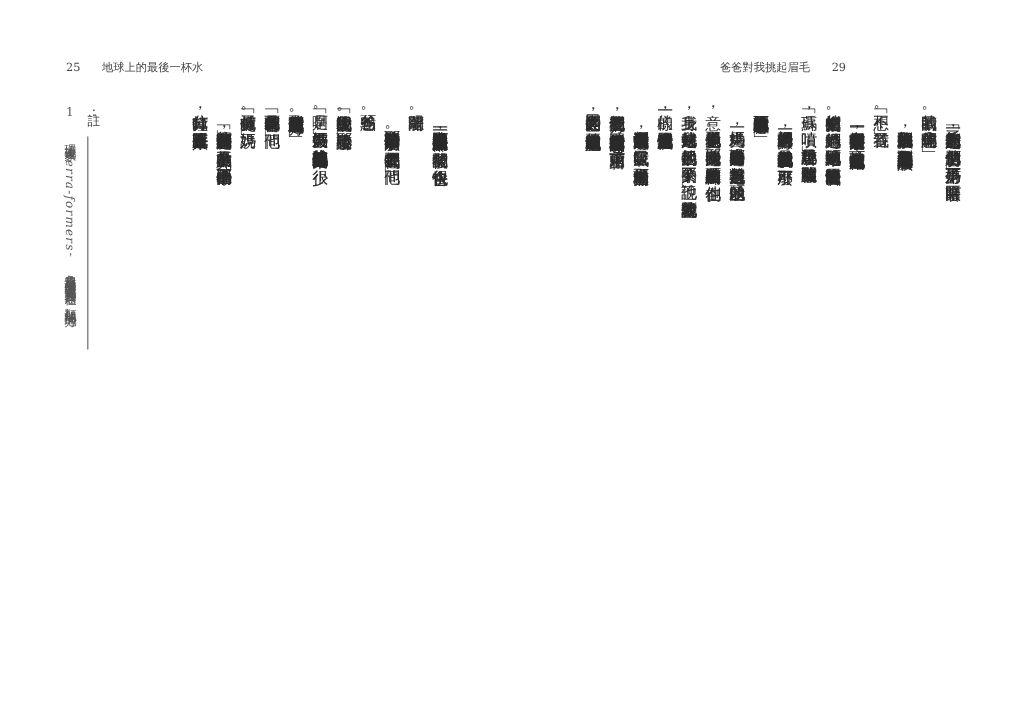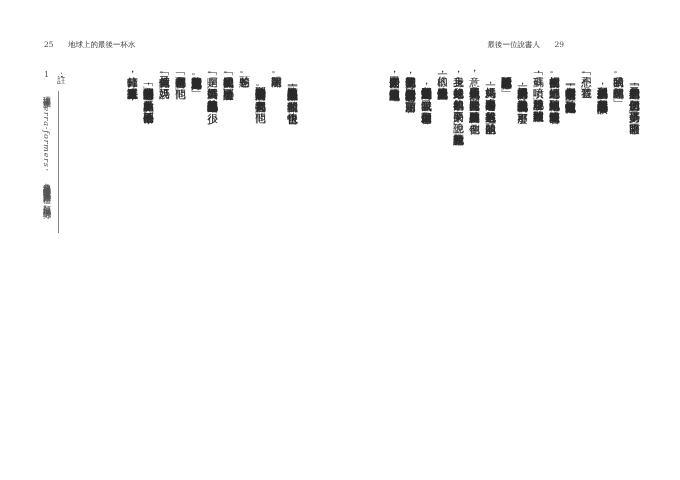--- a/index.html
+++ b/index.html
@@ -30,21 +30,21 @@
 <body>
 
 <div class="spread">
 
   <div class="header header-left">
     <span>25</span>
     <span class="pn">地球上的最後一杯水</span>
   </div>
 
   <div class="header header-right">
-    <span class="pn">最後一位說書人</span>
+    <span class="pn">爸爸對我挑起眉毛</span>
     <span>29</span>
   </div>
 
   <div class="col" style="left:628px">　「為了能夠和我們一起上船，他們願意付出一切。」媽媽俯下身子，兩眼緊盯著</div>
   <div class="col" style="left:612px">我的眼睛。「你想離開嗎？」</div>
   <div class="col" style="left:596px">　我想到那位媽媽和她的孩子，想到我若是再也見不到爸媽或哈比耶該怎麼辦。</div>
   <div class="col" style="left:580px">「不想。」我答道。</div>
   <div class="col" style="left:564px">　一名婦女和一個年輕女孩手牽著手走過來，女孩頭頂上一支銀色螺旋角從她連帽</div>
   <div class="col" style="left:548px">衫的帽兜裡突出來。她們經過時，她明顯地轉過頭來，用懷疑的眼光盯著我看。</div>
   <div class="col" style="left:532px">「蘇瑪，噴噴。」她母親小聲說著，女孩隨即移開視線。</div>

